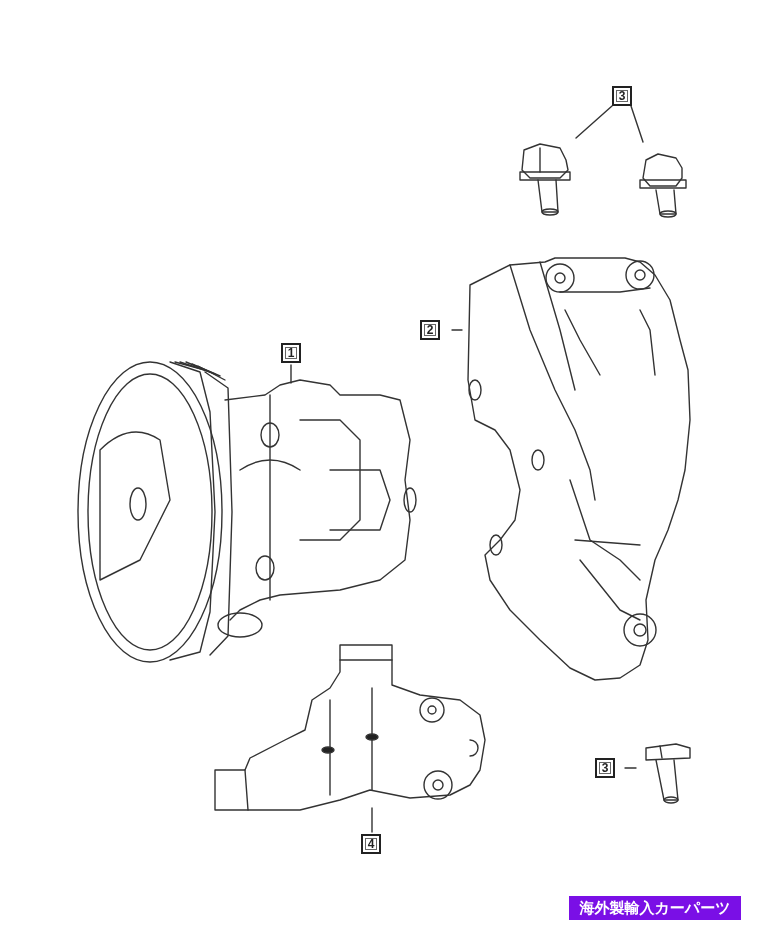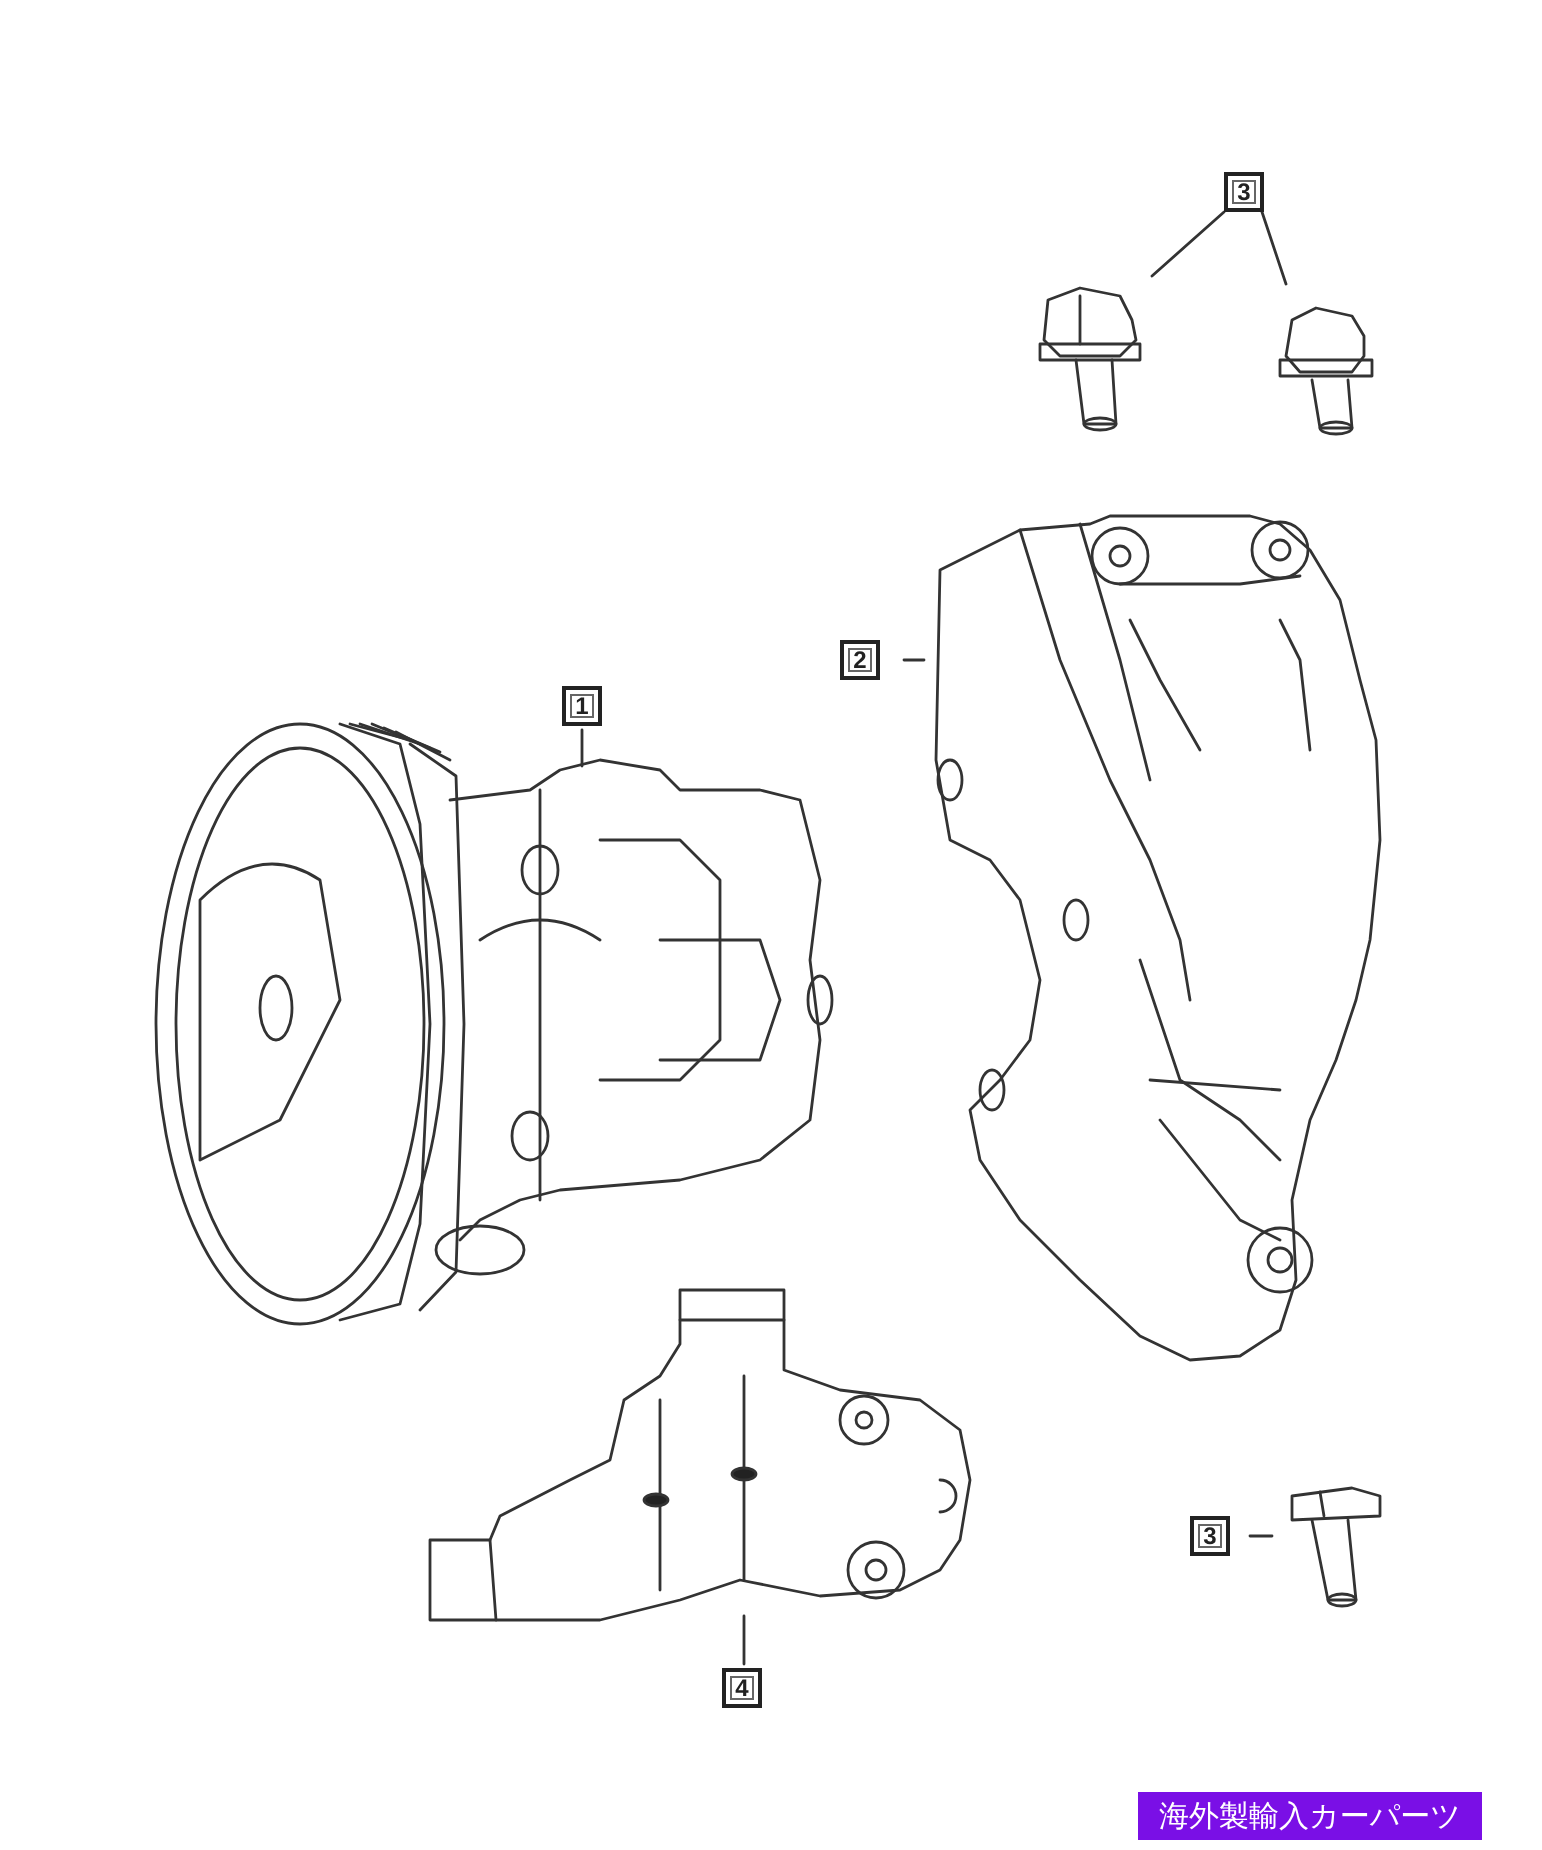--- a/index.html
+++ b/index.html
@@ -6,21 +6,21 @@
   body { width: 771px; height: 925px; position: relative; overflow: hidden; font-family: "Liberation Sans", sans-serif; }
   #diagram { position: absolute; left: 0; top: 0; width: 771px; height: 925px; }
   .callout {
     position: absolute; width: 20px; height: 20px; border: 2px solid #222;
     background: #fff; box-sizing: border-box; display: flex; align-items: center; justify-content: center;
     font-family: "Liberation Sans", sans-serif; font-weight: bold; font-size: 12px; color: #222;
   }
   .callout::before { content: ""; position: absolute; inset: 2px; border: 1px solid #666; pointer-events: none; }
   .watermark {
     position: absolute; left: 569px; top: 896px; width: 172px; height: 24px;
-    background: #7a0fe6; color: #ffffff; font-weight: normal; font-size: 15px;
+    background: #7a0fe6; color: #ffffff; font-weight: bold; font-size: 15px;
     display: flex; align-items: center; justify-content: center; letter-spacing: 0px;
     font-family: "DejaVu Sans", sans-serif;
   }
 </style>
 </head>
 <body>
 
 <svg id="diagram" viewBox="0 0 771 925" xmlns="http://www.w3.org/2000/svg">
   <g fill="none" stroke="#333" stroke-width="1.4" stroke-linejoin="round" stroke-linecap="round">
 

